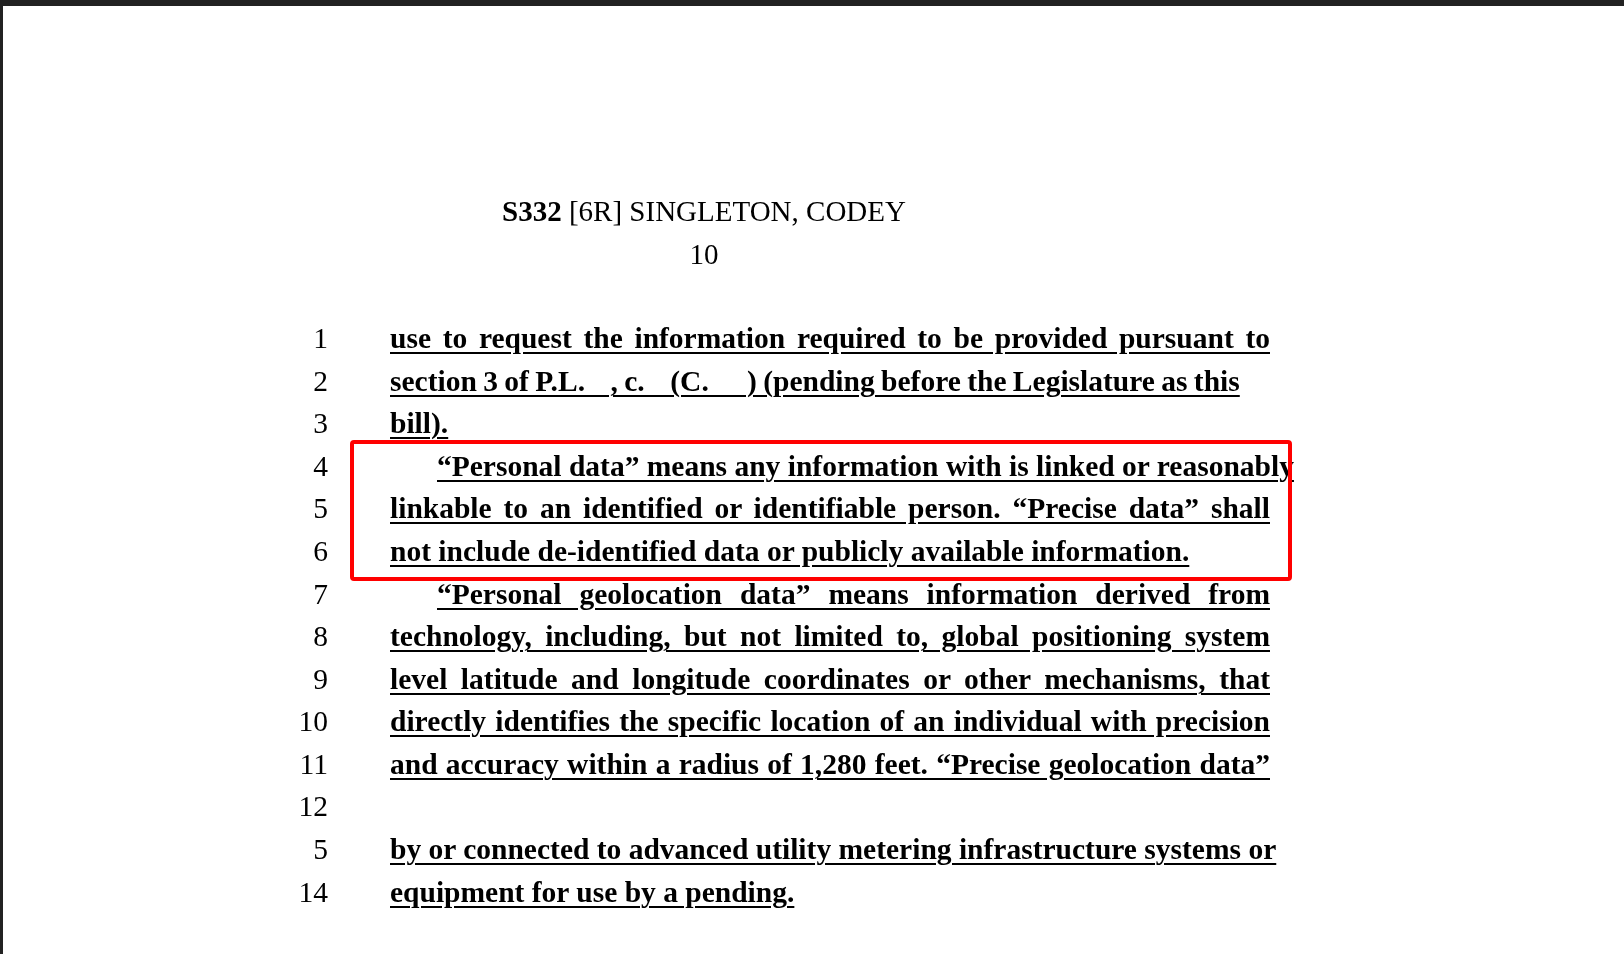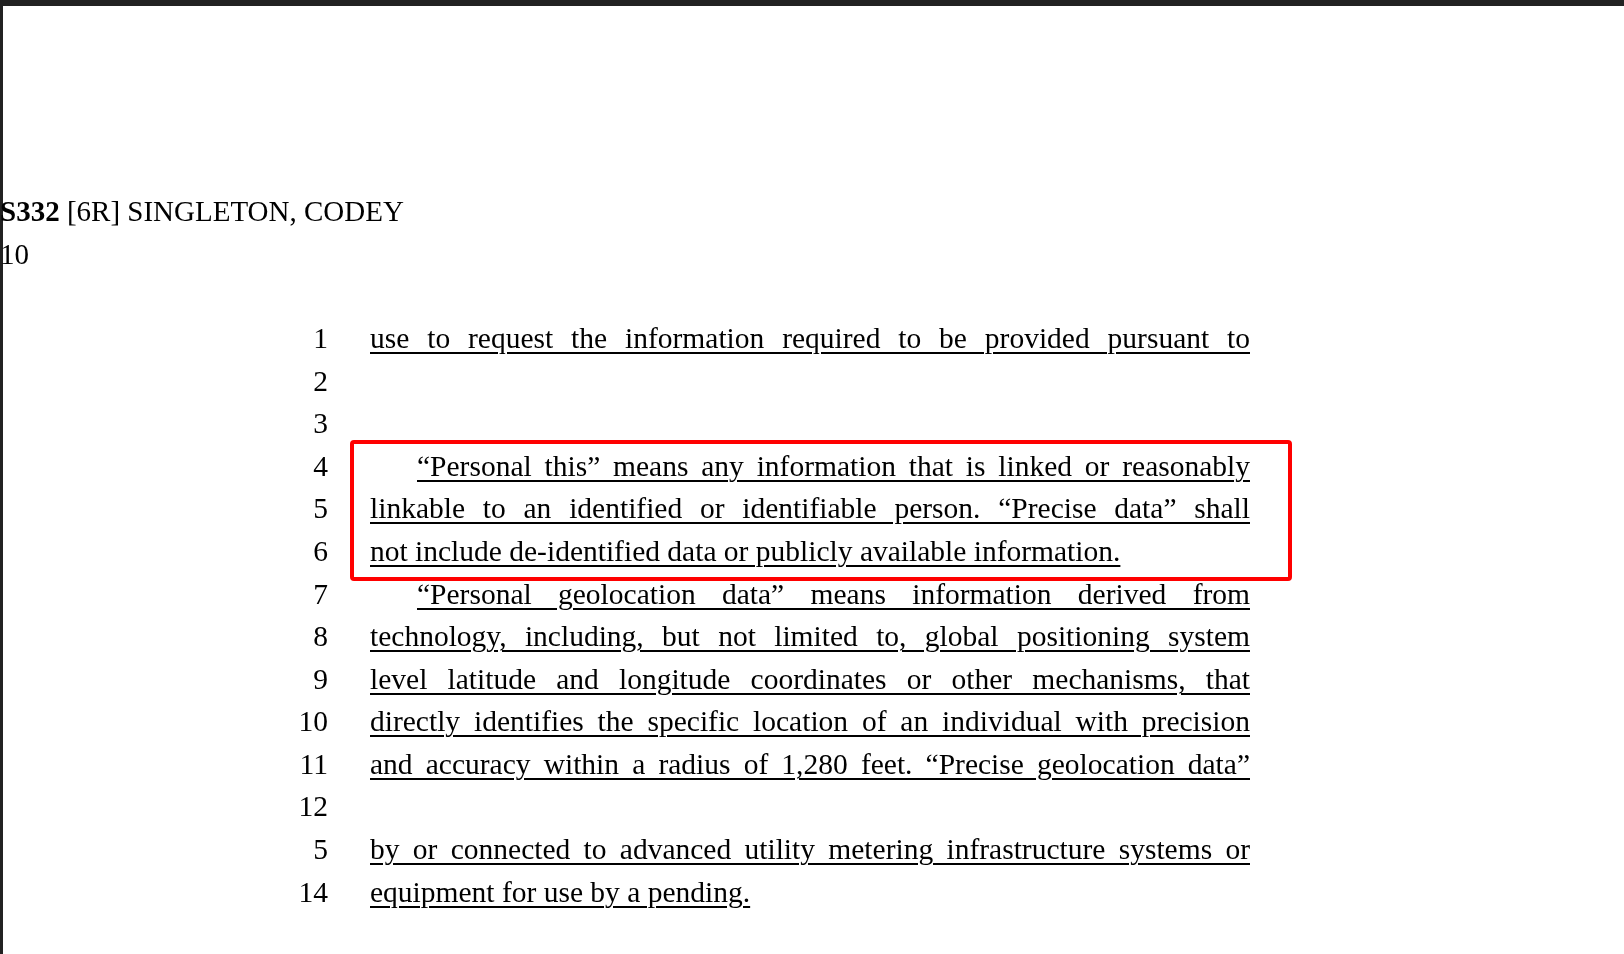--- a/index.html
+++ b/index.html
@@ -1,49 +1,51 @@
 <!DOCTYPE html>
 <html><head>
 <meta charset="utf-8">
 <style>
   html, body { margin:0; padding:0; }
   body { width:1624px; height:954px; background:#222; position:relative; overflow:hidden; font-family:"Liberation Serif", serif; }
   .page { position:absolute; left:3px; top:6px; width:1621px; height:948px; background:#fff; }
-  .hdr { position:absolute; left:0; width:1408px; font-size:29px; color:#000; }
+  .hdr { position:absolute; left:0; width:1408px; text-align:center; font-size:29px; color:#000; }
   .hdr1 { top:195px; }
   .hdr2 { top:238px; }
   .hdr b { font-weight:bold; }
   .line { position:absolute; left:0; width:1624px; height:43px; font-size:29.5px; color:#000; }
   .num { position:absolute; right:1296px; text-align:right; width:60px; top:0; }
-  .txt { position:absolute; left:370px; width:880px; top:0; text-decoration:underline; text-underline-offset:4px; text-decoration-thickness:2px; white-space:nowrap; }
+  .txt { position:absolute; left:390px; width:880px; top:0; text-decoration:underline; text-underline-offset:4px; text-decoration-thickness:2px; white-space:nowrap;font-weight:bold; }
   .txt.j { text-align:justify; text-align-last:justify; }
   .txt.ind { padding-left:47px; width:833px; }
   .hl { position:absolute; left:350px; top:440px; width:934px; height:133px; border:4px solid #ff0000; border-radius:4px; pointer-events:none; }
 </style>
 </head>
 <body>
 
 <div class="page"></div>
 
 <div class="hdr hdr1"><b>S332</b><span style="white-space:pre"> [6R] SINGLETON, CODEY</span></div>
 <div class="hdr hdr2">10</div>
 
 <div class="line" style="top:322px">
     <span class="num">1</span>
     <span class="txt j">use to request the information required to be provided pursuant to</span>
   </div>
 <div class="line" style="top:365px">
     <span class="num">2</span>
+    <span class="txt" style="white-space:pre;word-spacing:-1px">section 3 of P.L.    , c.    (C.      ) (pending before the Legislature as this</span>
   </div>
 <div class="line" style="top:407px">
     <span class="num">3</span>
+    <span class="txt">bill).</span>
   </div>
 <div class="line" style="top:450px">
     <span class="num">4</span>
-    <span class="txt j ind">“Personal this” means any information that is linked or reasonably</span>
+    <span class="txt j ind">“Personal data” means any information with is linked or reasonably</span>
   </div>
 <div class="line" style="top:492px">
     <span class="num">5</span>
     <span class="txt j">linkable to an identified or identifiable person. “Precise data” shall</span>
   </div>
 <div class="line" style="top:535px">
     <span class="num">6</span>
     <span class="txt">not include de-identified data or publicly available information.</span>
   </div>
 <div class="line" style="top:578px">

